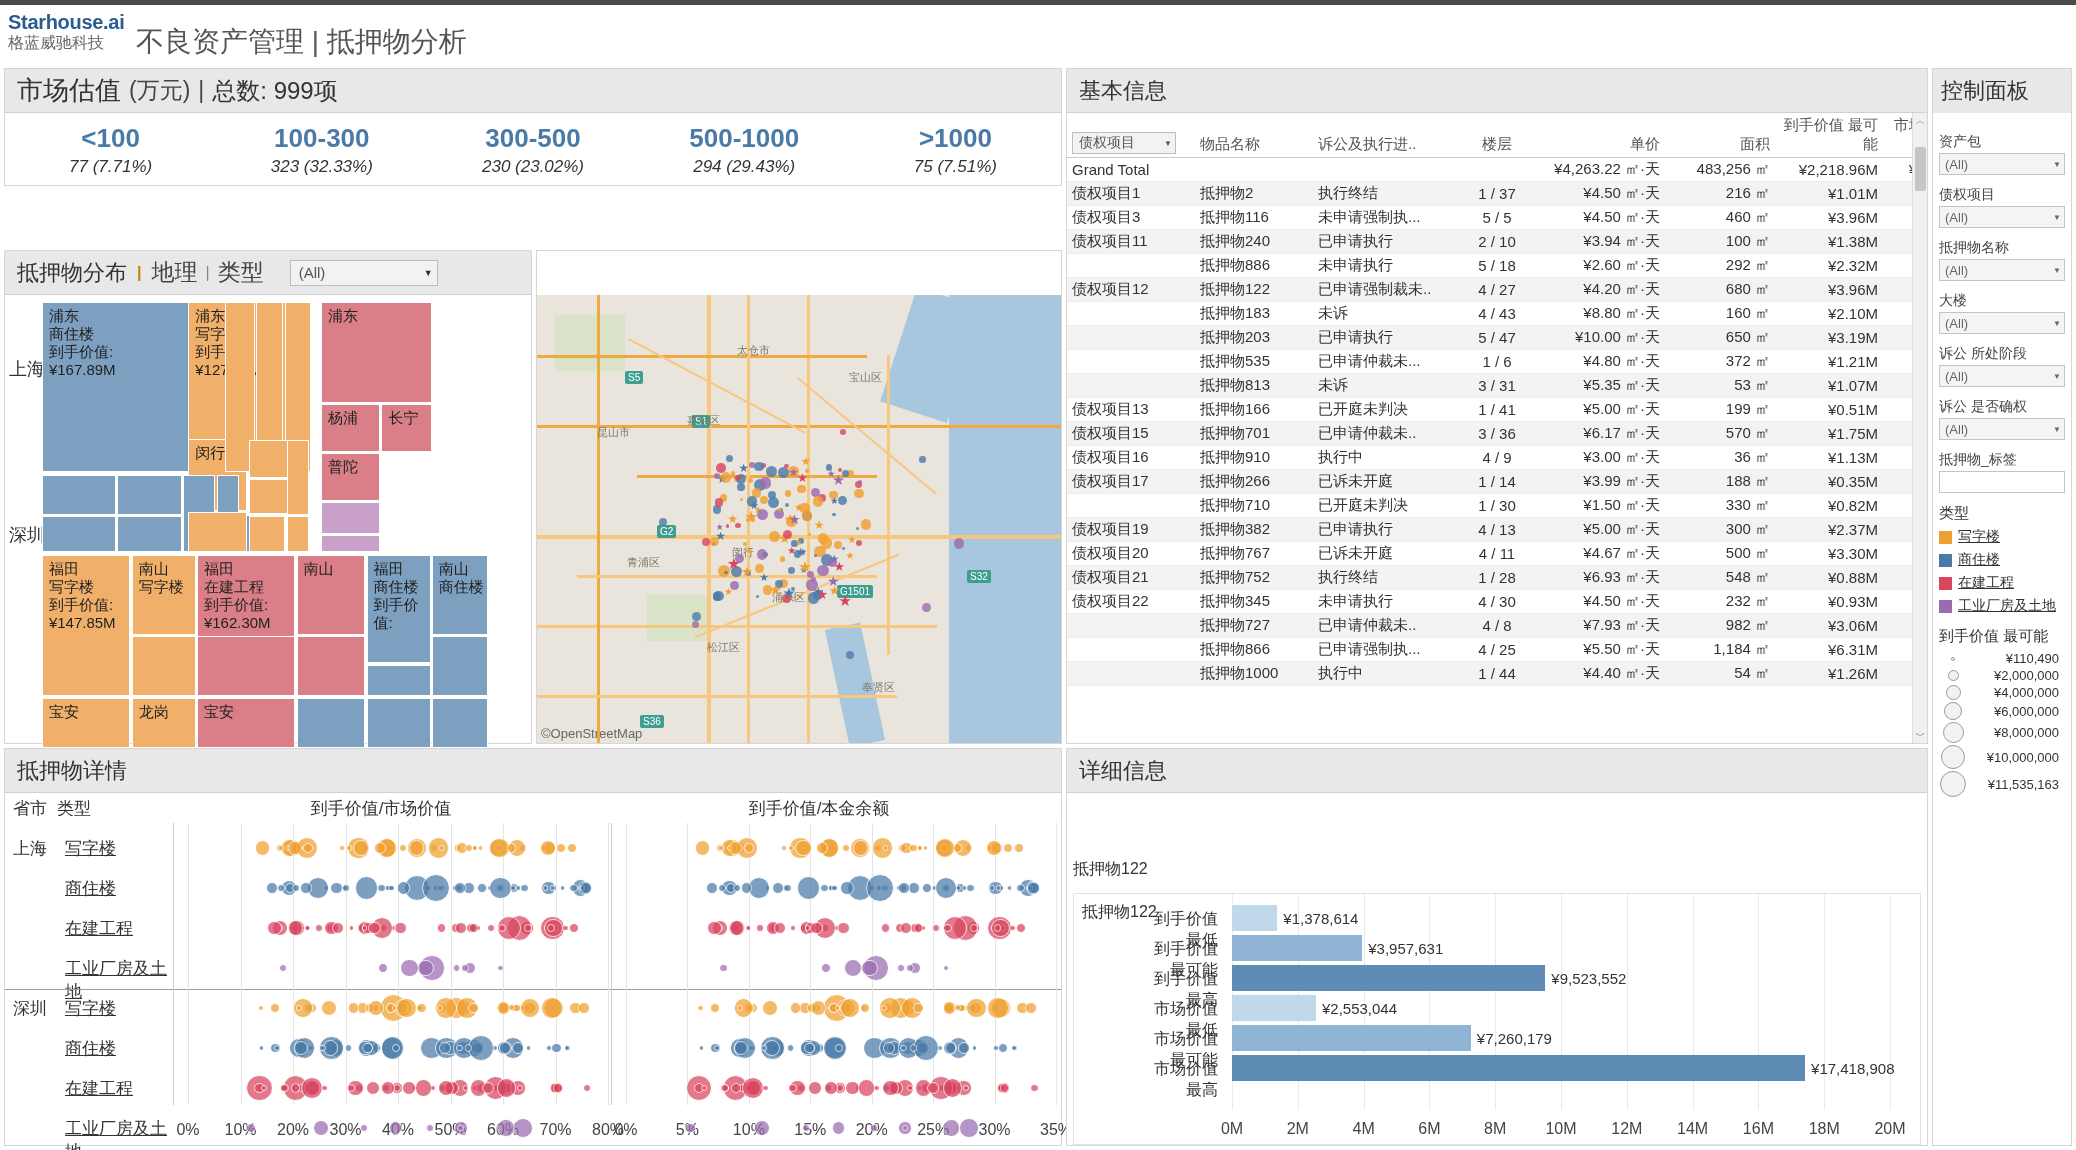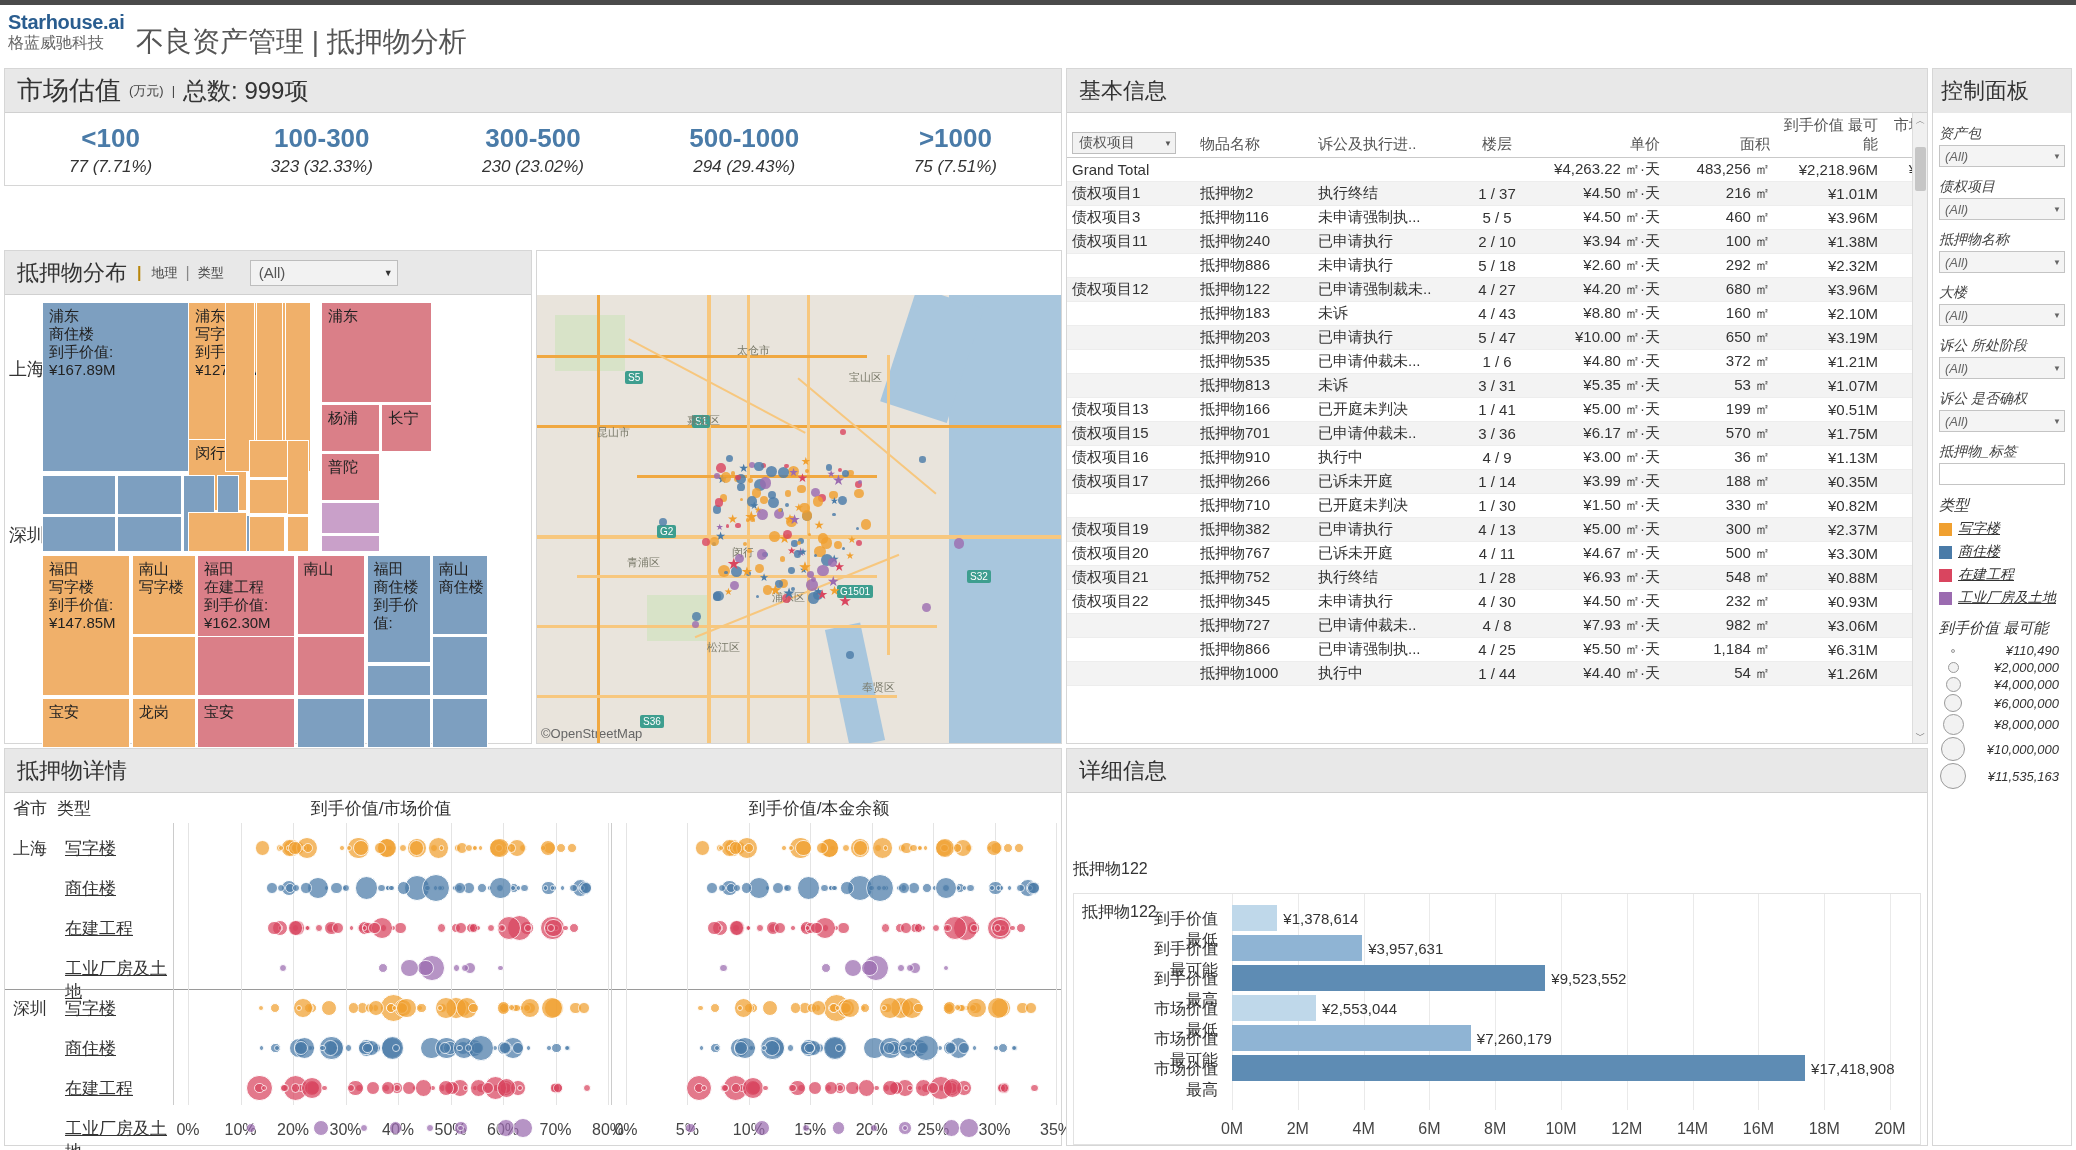--- a/index.html
+++ b/index.html
@@ -20,21 +20,21 @@
   .brand-sub { font-size:16px; color:#666; line-height:20px; letter-spacing:0px;}
   .app-title { position:absolute; left:136px; top:18px; font-size:28px; color:#555; white-space:nowrap; }
   
   .panel { position:absolute; background:#fff; border:1px solid #d6d6d6; }
   .panel-head {
     height:44px; background:#e8e8e8; border-bottom:1px solid #d0d0d0;
     display:flex; align-items:center; padding:0 12px; gap:8px;
   }
   .panel-title { font-size:26px; color:#333; font-weight:normal; white-space:nowrap;}
   .panel-title.small { font-size:22px; }
-  .panel-sub { font-size:13px; color:#444; }
+  .panel-sub { font-size:23px; color:#444; }
   .sep { color:#b8860b; font-weight:bold; padding:0 2px; }
   .dd {
     height:26px; min-width:130px; background:#f2f2f2; border:1px solid #bdbdbd;
     display:flex; align-items:center; justify-content:space-between;
     font-size:15px; color:#555; padding:0 4px 0 8px;
   }
   .dd .caret { font-size:9px; color:#333; }
   
   #kpi { position:absolute; left:4px; top:68px; width:1058px; height:118px; }
   .kpi-body { display:flex; height:72px; align-items:flex-start; padding-top:10px;}
@@ -99,21 +99,21 @@
   .bchart { position:absolute; left:6px; right:6px; top:100px; bottom:0; border:1px solid #e2e2e2; }
   .bc-lbl { position:absolute; font-size:16px; color:#333; text-align:right;}
   .bc-bar { position:absolute; height:26px; }
   .bc-val { position:absolute; font-size:15px; color:#333; }
   .bc-gl { position:absolute; top:0; bottom:34px; width:1px; background:#eaeaea;}
   .bc-tick { position:absolute; bottom:6px; font-size:16px; color:#444; transform:translateX(-50%);}
   
   #ctrl-panel { position:absolute; left:1932px; top:68px; width:140px; height:1078px; }
   .cp-head { height:44px; background:#e8e8e8; display:flex; align-items:center; padding:0 8px;}
   .cp-head span { font-size:22px; color:#333;}
-  .cp-body { position:absolute; left:0; top:44px; right:0; bottom:0; padding:12px 6px;font-style:italic; }
+  .cp-body { position:absolute; left:0; top:44px; right:0; bottom:0; padding:20px 6px; }
   .cp-field { margin-bottom:11px; }
   .cp-flabel { font-size:14px; color:#444; margin-bottom:2px; white-space:nowrap;}
   .cp-box { height:22px; background:#f4f4f4; border:1px solid #c4c4c4; display:flex;
             align-items:center; justify-content:space-between; font-size:13px; color:#666; padding:0 3px 0 5px;}
   .cp-box.blank { justify-content:flex-start; background:#fff; }
   .cp-box .caret { font-size:8px; }
   .lg-title { font-size:15px; color:#333; margin:6px 0 5px 0;}
   .lg-item { display:flex; align-items:center; gap:6px; margin-bottom:5px;}
   .lg-sw { width:13px; height:13px; }
   .lg-txt { font-size:14px; color:#333; text-decoration:underline;}

